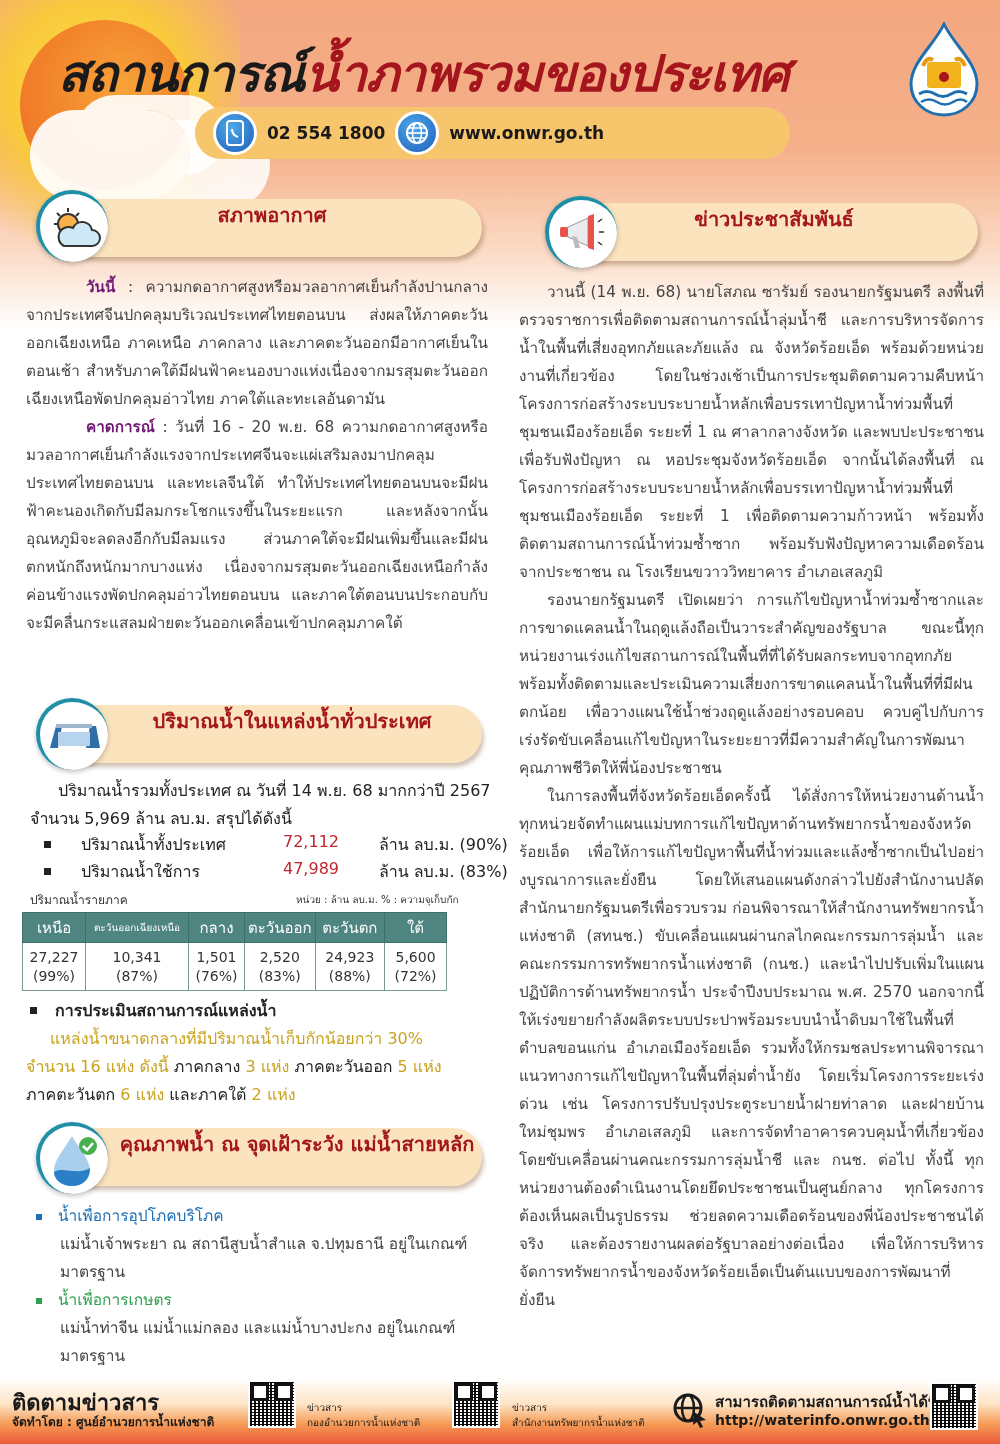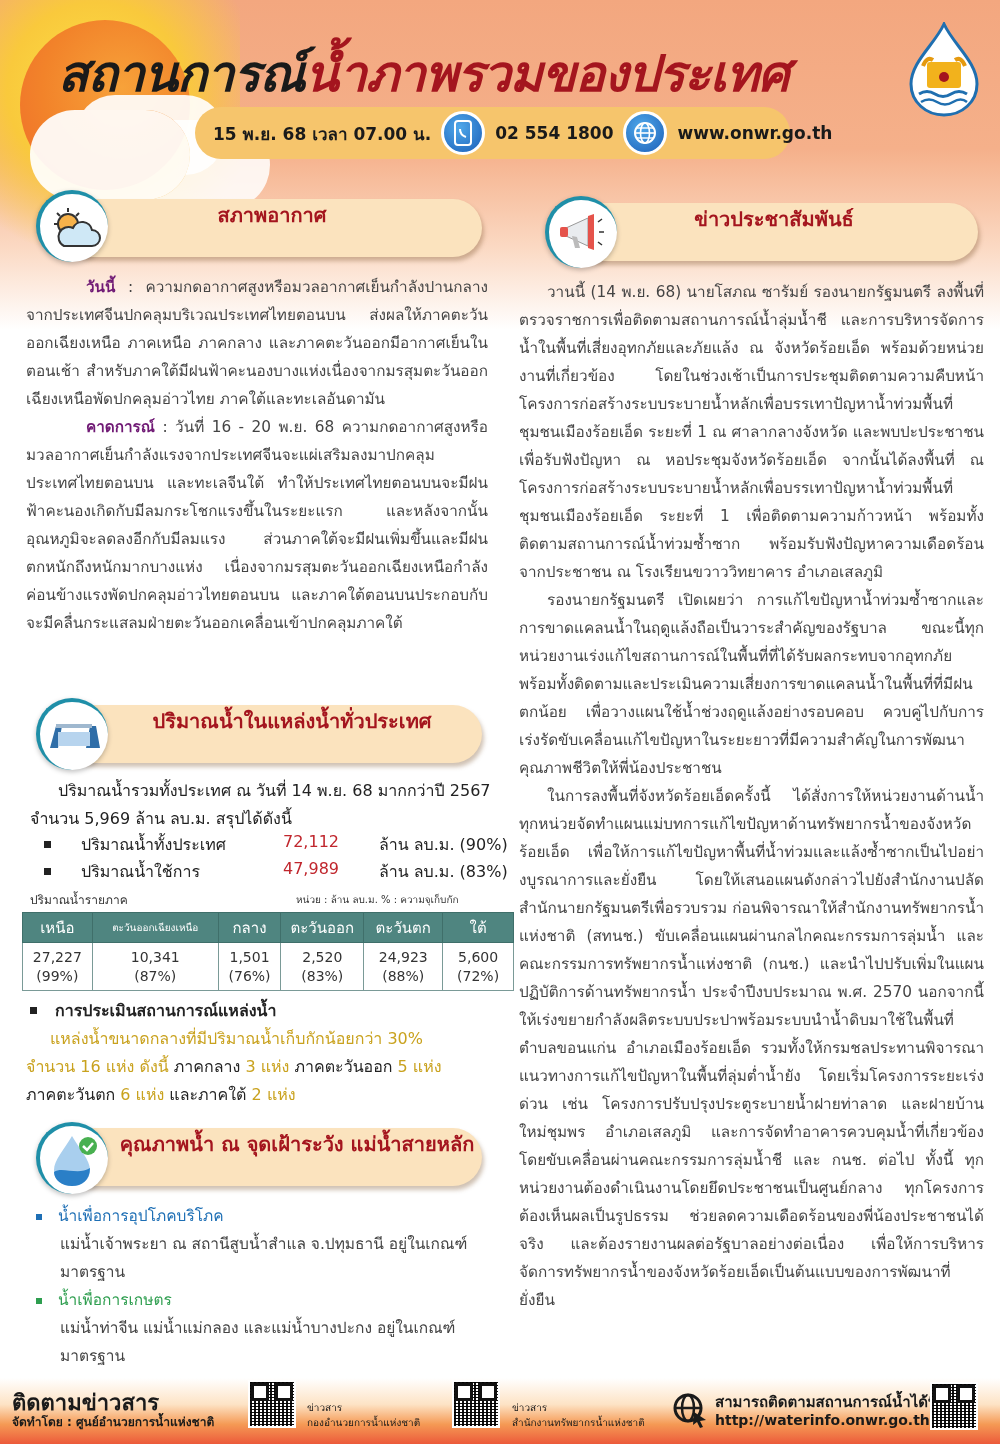--- a/index.html
+++ b/index.html
@@ -77,21 +77,21 @@
   .para b { color: #701a75; margin-left: 32px; }
 
   .stat-line { position: absolute; font-size: 16px; color: #222; white-space: nowrap; }
   .bullet-row { position: absolute; font-size: 16px; color: #222; white-space: nowrap; display: flex; gap: 12px; }
   .bullet-row .sq { display: inline-block; width: 7px; height: 7px; background: #222; margin: 9px 18px 0 10px; }
   .bullet-row .lbl { width: 190px; }
   .bullet-row .num { color: #c0262d; width: 84px; }
   .small-label { position: absolute; font-size: 12px; color: #333; white-space: nowrap; }
 
   table.regions {
-    position: absolute; left: 22px; top: 912px; width: 492px;
+    position: absolute; left: 22px; top: 912px; width: 425px;
     border-collapse: collapse; font-size: 14px; text-align: center;
   }
   table.regions th {
     background: #4f8580; color: #fff; font-weight: normal; height: 30px;
     border: 1px solid #3f6f6a; font-size: 15px;
   }
   table.regions th.small { font-size: 10px; }
   table.regions td {
     background: #fff; border: 1px solid #7a9a97; height: 48px; line-height: 19px; color: #333;
   }
@@ -141,21 +141,20 @@
 <svg class="logo" viewBox="0 0 78 96">
   <path d="M39 2 C30 22 6 40 6 62 C6 80 21 93 39 93 C57 93 72 80 72 62 C72 40 48 22 39 2 Z" fill="#ffffff" stroke="#1f6fb0" stroke-width="3"></path>
   <rect x="22" y="40" width="34" height="26" rx="3" fill="#f2b21c"></rect>
   <path d="M18 44 q4 -10 10 -6 M60 44 q-4 -10 -10 -6" stroke="#e59a10" stroke-width="4" fill="none"></path>
   <circle cx="39" cy="55" r="5" fill="#a4151e"></circle>
   <path d="M14 72 q8 -5 16 0 q8 5 16 0 q8 -5 16 0" stroke="#1f6fb0" stroke-width="3" fill="none"></path>
   <path d="M16 80 q8 -5 16 0 q8 5 16 0 q8 -5 14 0" stroke="#1f6fb0" stroke-width="2.5" fill="none"></path>
 </svg>
 
 <div class="info-bar">
-  <span class="txt">15 พ.ย. 68  เวลา 07.00 น.</span>
   <span class="round-icon">
     <svg width="20" height="26" viewBox="0 0 20 26">
         <rect x="2" y="1" width="16" height="24" rx="3" fill="none" stroke="#fff" stroke-width="2"></rect>
         <path d="M7 9 q0 6 6 8" stroke="#fff" stroke-width="2" fill="none"></path>
       </svg>
   </span>
   <span class="txt">02 554 1800</span>
   <span class="round-icon">
     <svg width="26" height="26" viewBox="0 0 26 26">
         <circle cx="13" cy="13" r="10" fill="none" stroke="#fff" stroke-width="2"></circle>

